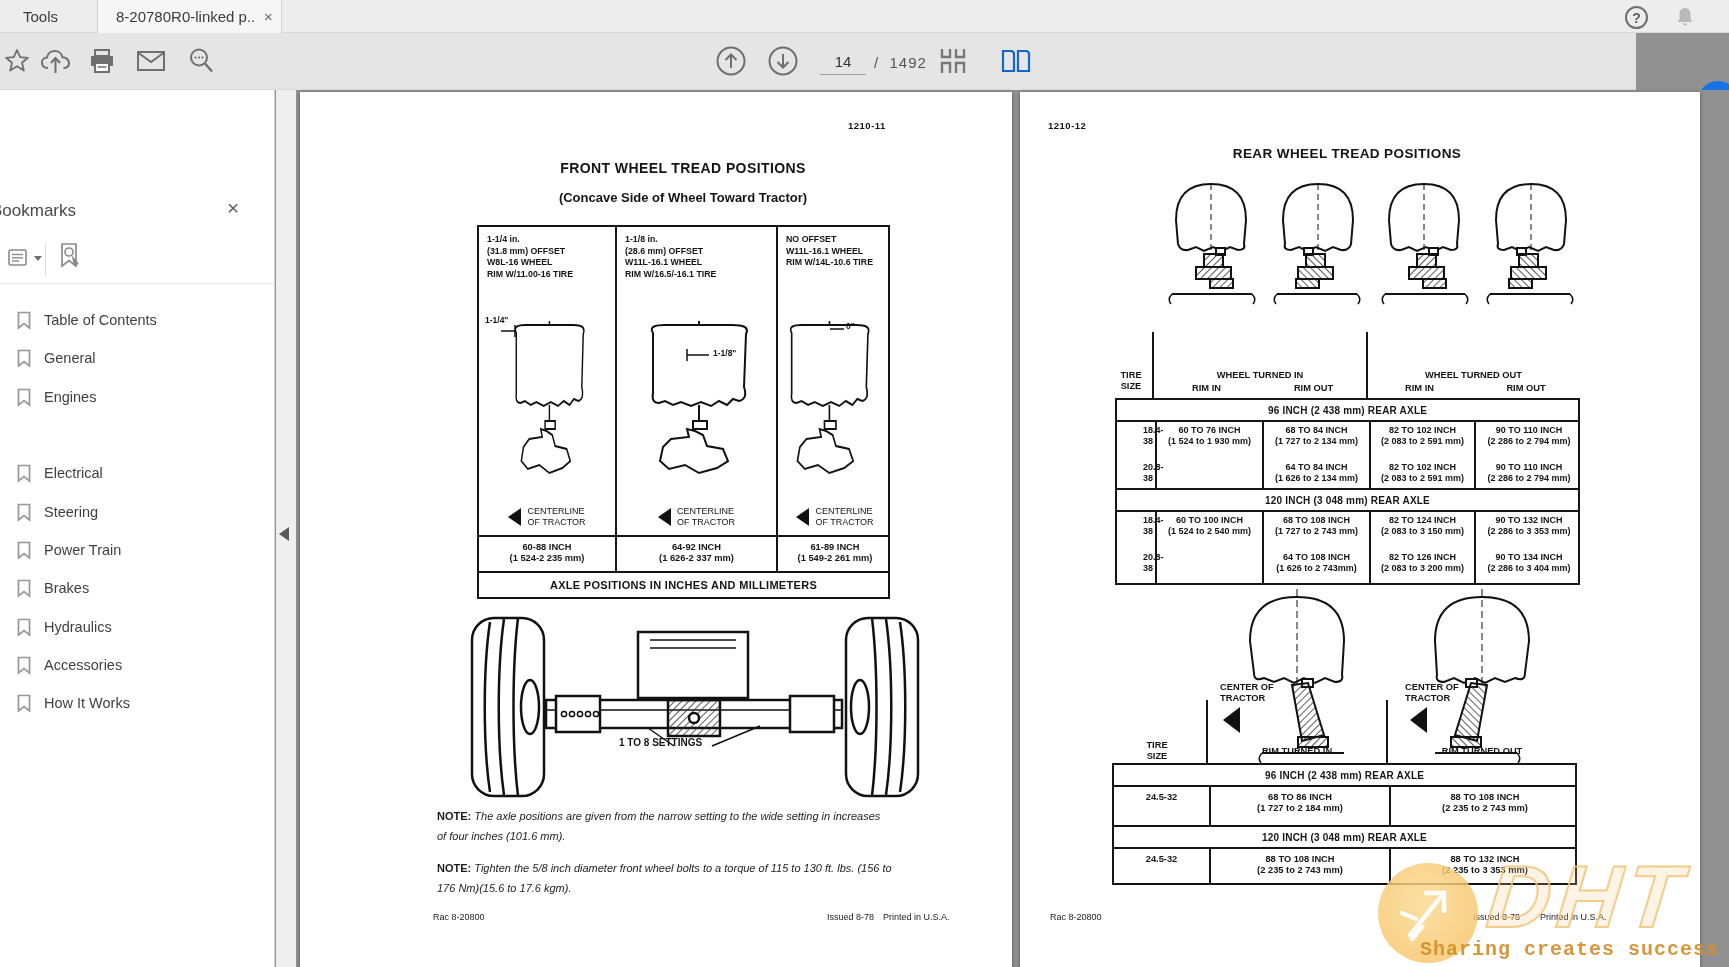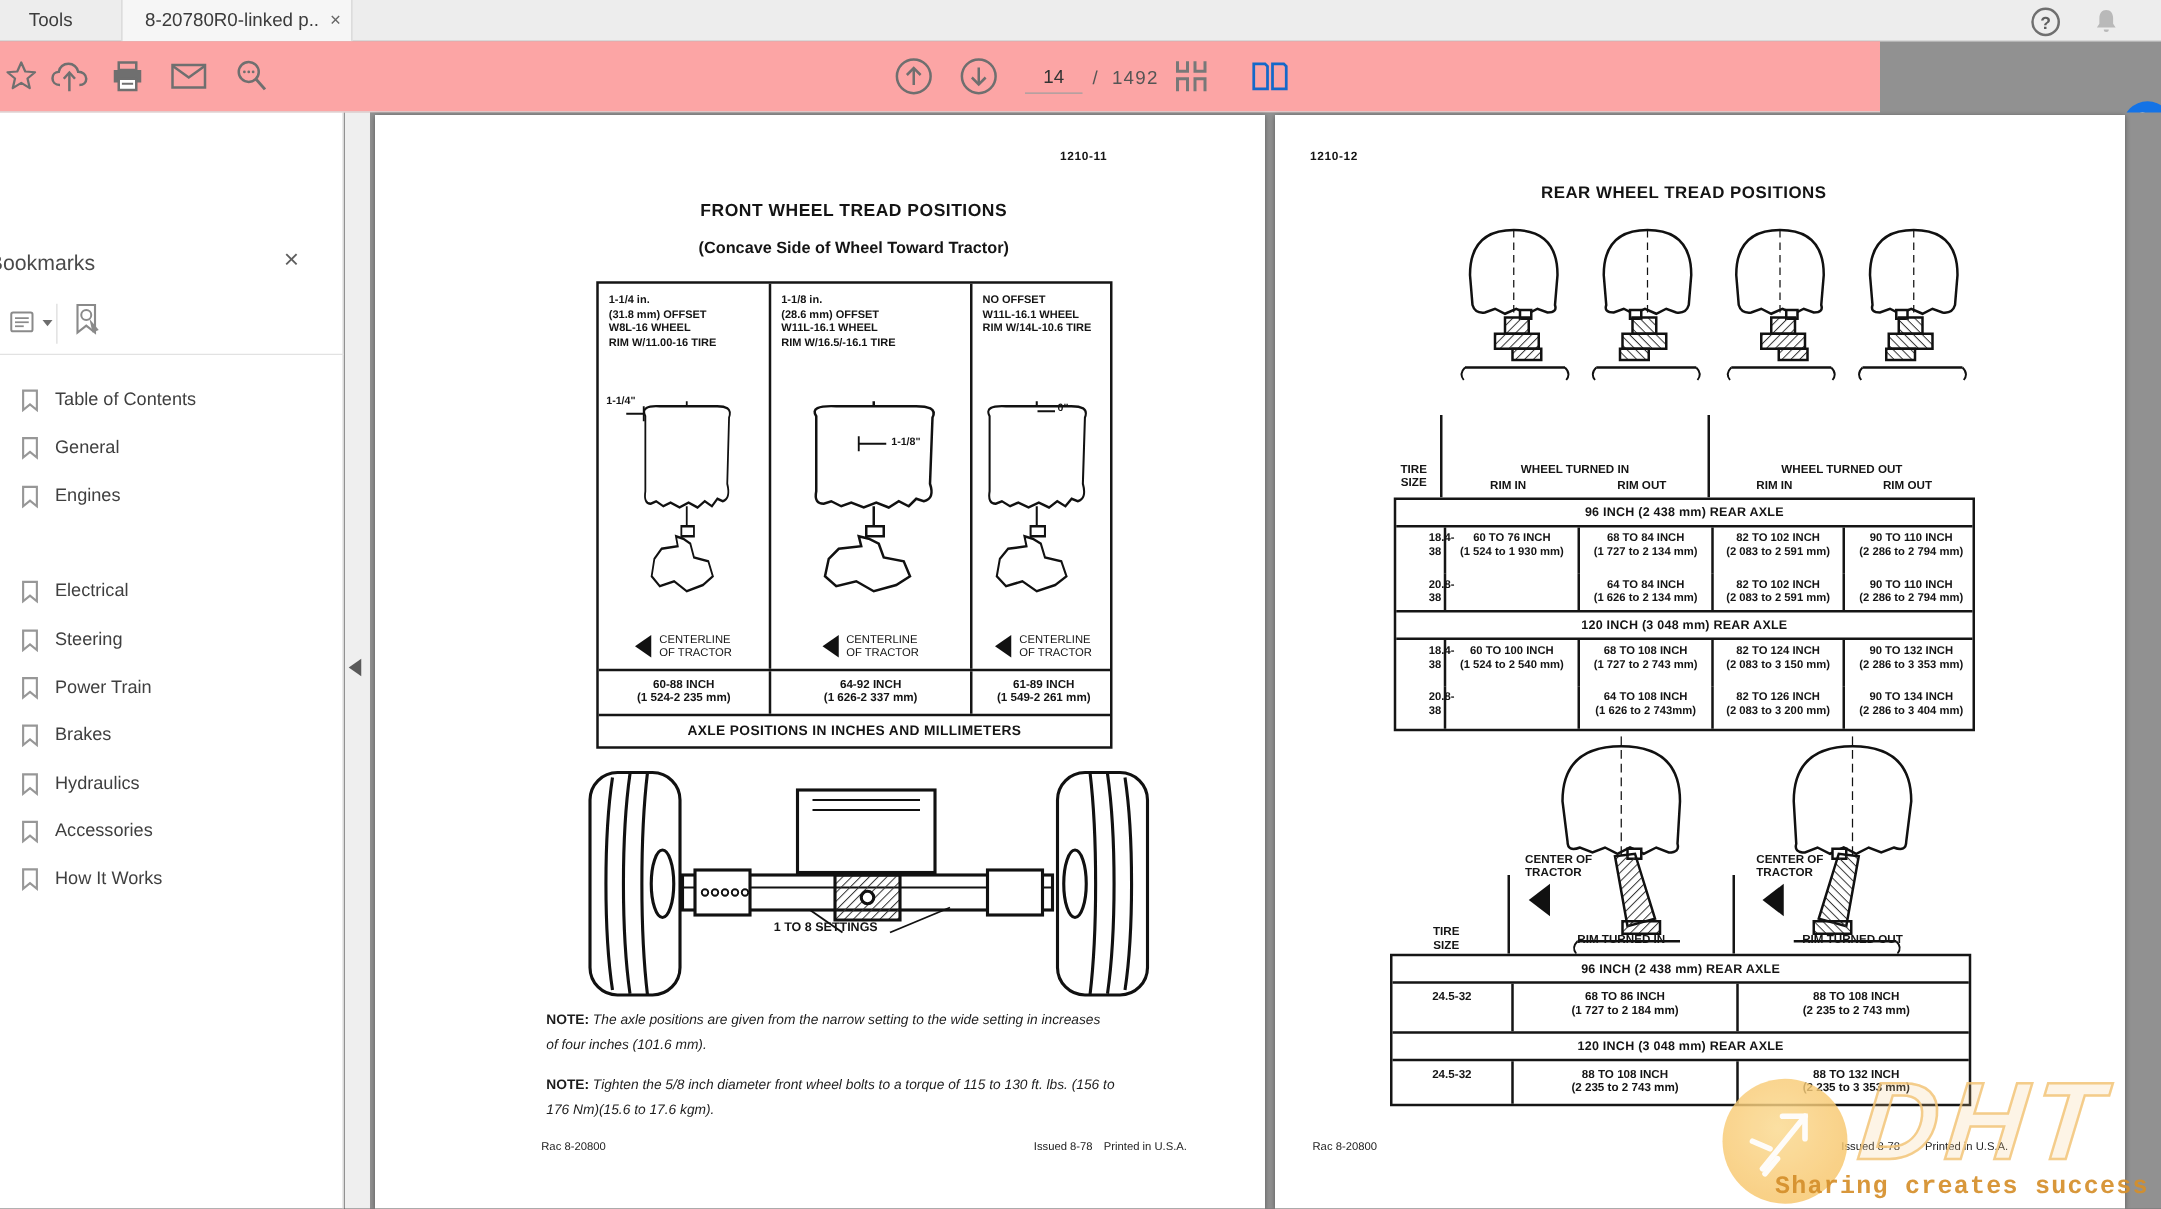--- a/index.html
+++ b/index.html
@@ -14,22 +14,22 @@
   .tab { position:absolute; top:0; height:33px; display:flex; align-items:center;
          font-size:15px; color:#3c3c3c; cursor:default; }
   .tab-tools { left:0; width:97px; padding-left:23px;border-radius:10px; }
   .tab-doc { left:97px; width:185px; background:#f6f6f6; border-left:1px solid #d4d4d4;
              border-right:1px solid #d4d4d4; padding-left:18px; }
   .tab-doc .tab-label { max-width:140px; overflow:hidden; white-space:nowrap; }
   .tab-close { margin-left:8px; font-size:15px; color:#666; }
   .helpring { position:absolute; top:6px; left:1625px; width:23px; height:23px;
               border:2px solid #6f6f6f; border-radius:50%; color:#5e5e5e;
               font-size:14px; font-weight:bold; display:flex; align-items:center; justify-content:center; }
-  .toolbar { position:absolute; top:33px; left:0; width:1504px; height:57px;
-             background:#fca5a5; border-bottom:1px solid #dadada; }
+  .toolbar { position:absolute; top:33px; left:0; width:1636px; height:57px;
+             background:#e5e5e5; border-bottom:1px solid #dadada; }
   .tb-ic { position:absolute; top:50%; transform:translateY(-50%); }
   .pageinput { position:absolute; left:820px; top:16px; width:46px; height:26px;
                border:none; border-bottom:1px solid #9e9e9e; background:transparent;
                text-align:center; font-size:15px; color:#333; font-family:"Liberation Sans",sans-serif; }
   .pagetotal { position:absolute; left:874px; top:21px; font-size:15px; color:#555; letter-spacing:1px; }
   .avatar { position:absolute; top:48px; left:1698px; width:40px; height:40px; border-radius:50%;
             background:#1473e6; }
 
   
   .sidebar { position:absolute; top:90px; left:0; width:275px; height:877px;

